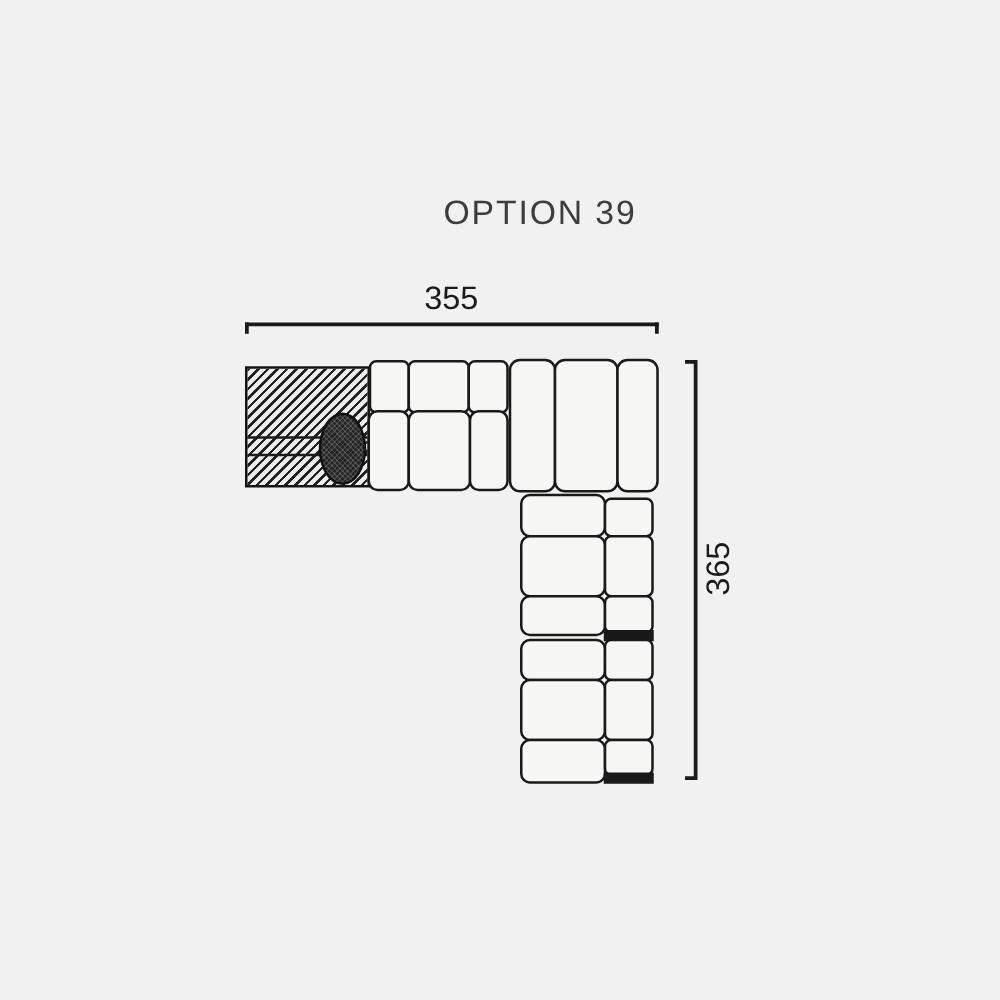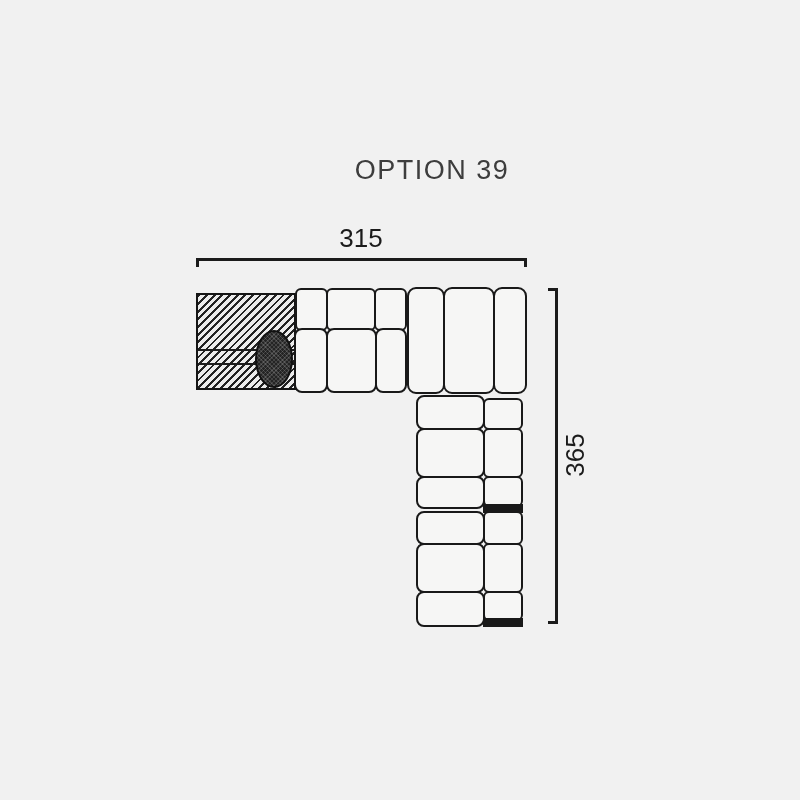--- a/index.html
+++ b/index.html
@@ -44,21 +44,21 @@
       #242424;
     border:2px solid #111;
   }
 </style>
 </head>
 <body>
 
 <div class="abs title">OPTION 39</div>
 
 <div>
-  <div class="abs dim-label dim-label-w">315</div>
+  <div class="abs dim-label dim-label-w">355</div>
   <div class="abs dim-line" style="left:196px;top:258px;width:331px;height:2.5px;"></div>
   <div class="abs dim-line" style="left:196px;top:258px;width:3px;height:9px;"></div>
   <div class="abs dim-line" style="left:524px;top:258px;width:3px;height:9px;"></div>
 </div>
 
 <div>
   <div class="abs dim-label dim-label-h">365</div>
   <div class="abs dim-line" style="left:555px;top:288px;width:2.5px;height:336px;"></div>
   <div class="abs dim-line" style="left:548px;top:288px;width:9px;height:3px;"></div>
   <div class="abs dim-line" style="left:548px;top:621px;width:9px;height:3px;"></div>

